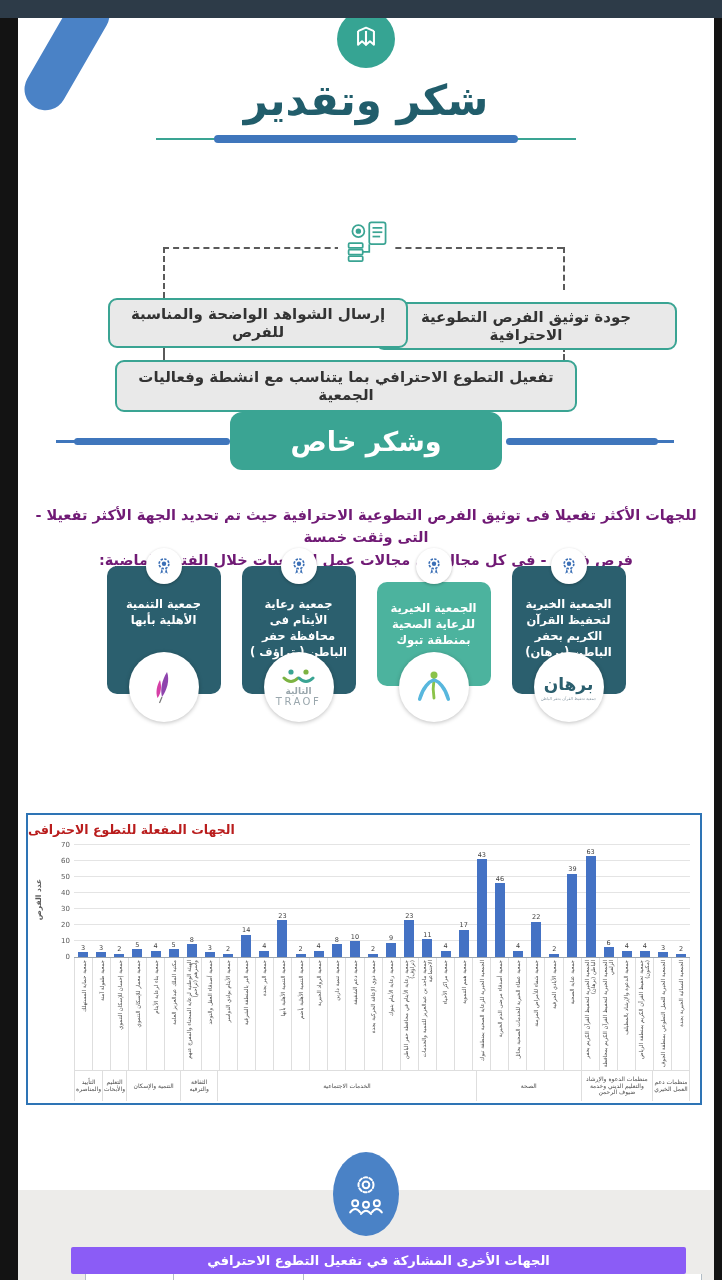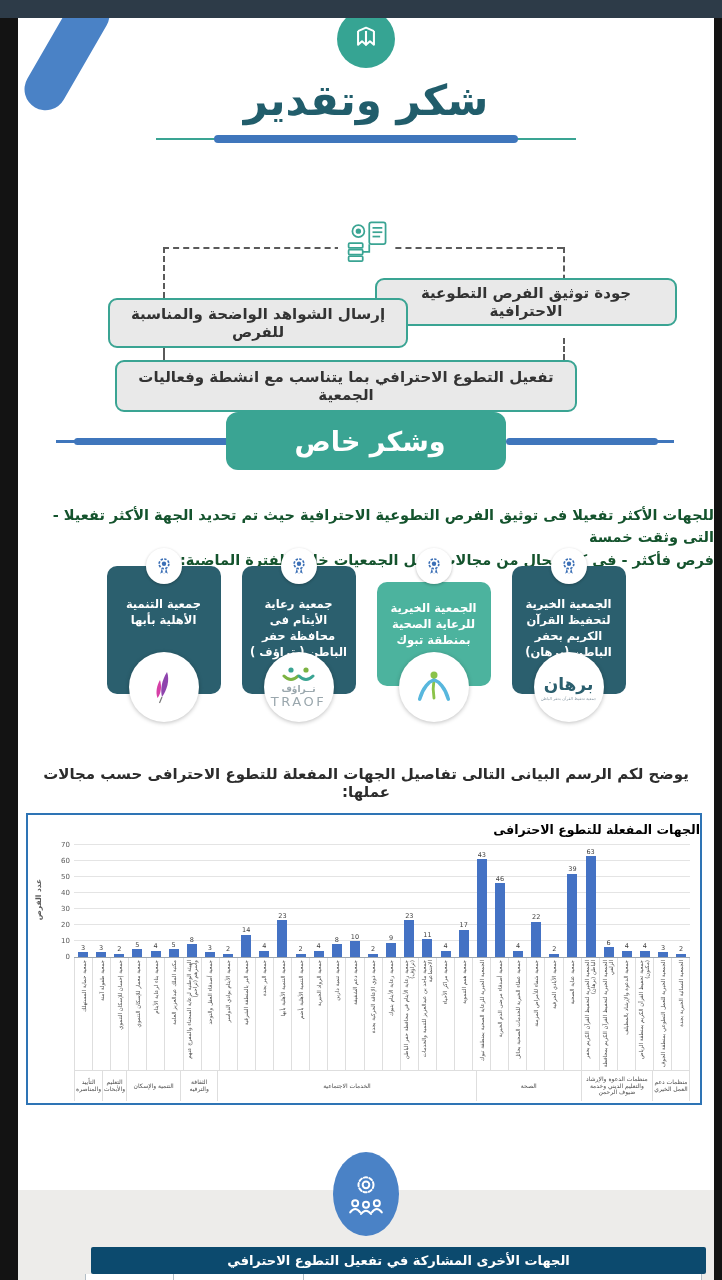--- a/index.html
+++ b/index.html
@@ -21,64 +21,64 @@
   
   .criteria{position:absolute;left:0;top:196px;width:100%;height:250px;}
   .dash{position:absolute;border-color:#5a5a5a;}
   .dash.h{border-top:2px dashed #5a5a5a;height:0;}
   .dash.v{border-left:2px dashed #5a5a5a;width:0;}
   .crit-icon{position:absolute;left:50%;top:2px;transform:translateX(-50%);width:56px;height:52px;
          background:#fff;display:flex;align-items:center;justify-content:center;z-index:2;}
   .crit-box{position:absolute;background:#e9e9e9;border:2px solid #3aa493;border-radius:9px;
          display:flex;align-items:center;justify-content:center;direction:rtl;text-align:center;
          font-size:15px;font-weight:700;color:#333;padding:2px 10px;box-sizing:border-box;}
-  .crit-box.r{left:357px;top:64px;width:302px;height:48px;}
+  .crit-box.r{left:357px;top:88px;width:302px;height:48px;}
   .crit-box.l{left:42px;top:84px;width:300px;height:50px;margin-left:48px;}
   .crit-box.b{left:97px;top:146px;width:462px;height:52px;}
   
   .special-row{position:absolute;left:0;top:394px;width:100%;height:58px;}
   .side-bar{position:absolute;top:26px;height:7px;border-radius:4px;background:#3f76bc;}
   .side-bar.lb{left:56px;width:156px;}
   .side-bar.rb{right:56px;width:152px;}
   .side-thin{position:absolute;top:28px;height:2.5px;background:#3f76bc;}
   .side-thin.lb{left:38px;width:30px;}
   .side-thin.rb{right:40px;width:30px;}
   .special-banner{position:absolute;left:50%;top:0;transform:translateX(-50%);width:272px;height:58px;
          background:#3aa493;border-radius:12px;display:flex;align-items:center;justify-content:center;
-         color:#fff;font-size:27px;font-weight:700;direction:rtl;padding-left:8px;}
-  .special-desc{position:absolute;left:0;top:486px;width:100%;direction:rtl;
-         font-size:14.5px;font-weight:700;color:#14532d;line-height:1.55;}
+         color:#fff;font-size:27px;font-weight:700;direction:rtl;}
+  .special-desc{position:absolute;left:0;top:486px;width:100%;text-align:center;direction:rtl;
+         font-size:14.5px;font-weight:700;color:#701a75;line-height:1.55;}
   
   .cards{position:absolute;left:0;top:530px;width:100%;height:200px;display:flex;direction:rtl;
          justify-content:center;gap:21px;}
   .card{position:relative;width:114px;height:200px;}
   .medal{position:absolute;left:50%;top:0;transform:translateX(-50%);width:36px;height:36px;border-radius:50%;
          background:#fff;box-shadow:0 1px 3px rgba(0,0,0,.25);display:flex;align-items:center;justify-content:center;z-index:3;}
   .card-body{position:absolute;left:0;width:100%;border-radius:10px;box-sizing:border-box;
          color:#fff;text-align:center;direction:rtl;font-size:11.5px;font-weight:700;line-height:1.4;
          padding:0 6px;}
   .card.dark .card-body{top:18px;height:128px;background:#2b5f6e;padding-top:30px;}
   .card.light .card-body{top:34px;height:104px;background:#4cb39e;padding-top:18px;}
   .logo{position:absolute;left:50%;top:104px;transform:translateX(-50%);width:70px;height:70px;border-radius:50%;
          background:#fff;box-shadow:0 1px 4px rgba(0,0,0,.25);display:flex;flex-direction:column;
          align-items:center;justify-content:center;z-index:2;overflow:hidden;text-align:center;}
   .lg-cal{font-size:17px;font-weight:700;color:#2b5f6e;}
   .lg-cap{font-size:4px;color:#8a9aa5;margin-top:2px;direction:rtl;}
   .lg-tr-ar{font-size:9px;color:#9aa7ad;font-weight:700;letter-spacing:2px;direction:rtl;}
-  .lg-tr-en{font-size:13px;color:#9aa7ad;letter-spacing:2.5px;}
+  .lg-tr-en{font-size:10px;color:#9aa7ad;letter-spacing:2.5px;}
   .lg-memar-box{width:44px;height:30px;background:#2e3f66;color:#fff;font-size:11px;font-weight:700;
          display:flex;align-items:center;justify-content:center;direction:rtl;}
   .lg-memar-sub{font-size:6px;color:#2e3f66;margin-top:2px;direction:rtl;}
   
   .chart-intro{position:absolute;left:0;top:747px;width:100%;text-align:center;direction:rtl;
          font-size:15px;font-weight:700;color:#2c2c2c;}
   .chart-box{position:absolute;left:8px;top:795px;width:676px;height:292px;border:2px solid #2e74b5;
          background:#fff;box-sizing:border-box;direction:ltr;}
-  .chart-title{position:absolute;left:0;top:7px;width:100%;text-align:right;font-size:12.5px;
-         font-weight:700;color:#000000;direction:rtl;}
+  .chart-title{position:absolute;left:0;top:7px;width:100%;text-align:left;font-size:12.5px;
+         font-weight:700;color:#b91c1c;direction:rtl;}
   .ylabel{position:absolute;left:-46px;top:80px;width:112px;text-align:center;font-size:7.5px;
          color:#595959;font-weight:700;transform:rotate(-90deg);}
   .plot{position:absolute;left:46px;top:30px;width:616px;height:112px;border-bottom:1px solid #9fa8b0;}
   .gridline{position:absolute;left:0;width:100%;height:1px;background:#e4e4e4;}
   .gridline.zero{background:transparent;}
   .ytick{position:absolute;left:-26px;width:22px;text-align:right;font-size:7px;color:#595959;}
   .bars{position:absolute;left:0;bottom:0;width:100%;height:100%;display:flex;align-items:flex-end;}
   .bcol{flex:1;display:flex;flex-direction:column;align-items:center;justify-content:flex-end;}
   .bval{font-size:6.5px;color:#3f3f3f;margin-bottom:1px;line-height:1;}
   .bar{width:10px;background:#4472c4;}
@@ -89,21 +89,21 @@
          font-size:5.5px;color:#4d4d4d;direction:rtl;text-align:right;white-space:normal;line-height:1.1;}
   .xgroups{position:absolute;left:46px;top:255px;width:616px;height:30px;display:flex;border-top:1px solid #dedede;}
   .gcell{border-left:1px solid #dedede;display:flex;align-items:center;justify-content:center;
          font-size:6px;color:#4d4d4d;direction:rtl;text-align:center;line-height:1.15;padding:1px;box-sizing:border-box;
          flex-basis:0;}
   .gcell:last-child{border-right:1px solid #dedede;}
   
   .gray-band{position:absolute;left:0;top:1172px;width:100%;height:90px;background:#edecea;}
   .people-gear{position:absolute;left:315px;top:1134px;width:66px;height:84px;border-radius:50%;
          background:#4a82c6;display:flex;align-items:center;justify-content:center;z-index:2;}
-  .footer-banner{position:absolute;left:73px;top:1229px;width:615px;height:27px;background:#0c4a6e;
+  .footer-banner{position:absolute;left:53px;top:1229px;width:615px;height:27px;background:#8b5cf6;
          color:#fff;font-size:13px;font-weight:700;display:flex;align-items:center;justify-content:center;
          direction:rtl;border-radius:2px;z-index:3;}
   .footer-table{position:absolute;left:67px;top:1256px;width:615px;height:8px;background:#fff;
          border-left:1px solid #b3bec6;border-right:1px solid #b3bec6;z-index:3;}
   .ft-line{position:absolute;top:0;width:1px;height:100%;background:#b3bec6;}
 </style>
 </head>
 <body>
 
 <div class="top-band"></div>
@@ -213,21 +213,21 @@
           </svg>
         </div>
         <div class="card-body">جمعية رعاية الأيتام فى محافظة حفر الباطن ( تراؤف )</div>
         <div class="logo">
           <svg width="40" height="18" viewBox="0 0 40 18">
             <circle cx="12" cy="4" r="2.6" fill="#3aa493"></circle>
             <circle cx="27" cy="4" r="2.6" fill="#7cb342"></circle>
             <path d="M5 10 q7 7 14 0" stroke="#7cb342" stroke-width="3" fill="none" stroke-linecap="round"></path>
             <path d="M20 10 q7 7 14 0" stroke="#3aa493" stroke-width="3" fill="none" stroke-linecap="round"></path>
           </svg>
-          <div class="lg-tr-ar">تــراؤف</div>
+          <div class="lg-tr-ar">التالية</div>
           <div class="lg-tr-en">TRAOF</div>
         </div>
       </div>
       <div class="card dark">
         <div class="medal">
           <svg width="22" height="22" viewBox="0 0 20 20">
             <circle cx="10" cy="8" r="4.4" fill="none" stroke="#3b6fb5" stroke-width="1.5" stroke-dasharray="2.2 1.2"></circle>
             <circle cx="10" cy="8" r="2" fill="#3b6fb5"></circle>
             <path d="M8 12 L6.6 17 L8.6 15.6 L9.6 17.4 Z" fill="#3b6fb5"></path>
             <path d="M12 12 L13.4 17 L11.4 15.6 L10.4 17.4 Z" fill="#3b6fb5"></path>
@@ -237,21 +237,20 @@
         <div class="logo">
           <svg width="40" height="40" viewBox="0 0 40 40">
             <path d="M23 5 C18 13 16 22 18 30 C23 23 26 13 23 5z" fill="#8e44ad"></path>
             <path d="M16 13 C12.5 19 11.5 26 13.5 31 C17 27 18 19 16 13z" fill="#d63fa6"></path>
             <path d="M18 30 l-2.5 6" stroke="#777" stroke-width="1.2" fill="none"></path>
           </svg>
         </div>
       </div>
     </div>
 
-  <div class="chart-intro">يوضح لكم الرسم البيانى التالى تفاصيل الجهات المفعلة للتطوع الاحترافى حسب مجالات عملها:</div>
 
   <div class="chart-box">
     <div class="chart-title">الجهات المفعلة للتطوع الاحترافى</div>
     <div class="ylabel">عدد الفرص</div>
     <div class="plot" id="plot">
         <div class="gridline zero" style="bottom: 0px;"></div>
         <div class="ytick" style="bottom: -4px;">0</div>
         <div class="gridline" style="bottom: 16px;"></div>
         <div class="ytick" style="bottom: 12px;">10</div>
         <div class="gridline" style="bottom: 32px;"></div>

